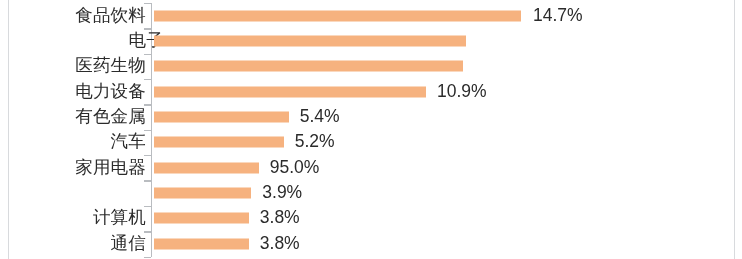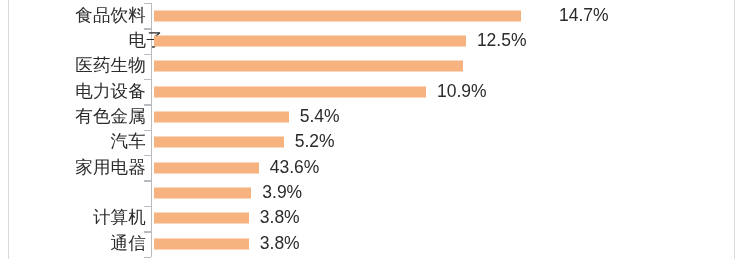--- a/index.html
+++ b/index.html
@@ -124,28 +124,27 @@
         <div class="axis-tick" style="top: 205.8px; background: rgb(185, 188, 192);"></div>
         <div class="axis-tick" style="top: 231.15px; background: rgb(185, 188, 192);"></div>
         <div class="axis-tick" style="top: 256.5px; background: rgb(185, 188, 192);"></div>
       </div>
     <div id="bars-container">
         <div class="bar-row" style="top: 3px;">
           <div class="category-label">食品饮料</div>
           <div class="bar-track">
             <div class="bar" style="width: 366.765px; background: rgb(246, 178, 127);"></div>
           </div>
-          <div class="value-label" style="left: 559px;">14.7%</div>
+          <div class="value-label" style="left: 533px;">14.7%</div>
         </div>
         <div class="bar-row" style="top: 28.35px; padding-left: 18px;">
           <div class="category-label">电子</div>
           <div class="bar-track">
             <div class="bar" style="width: 311.875px; background: rgb(246, 178, 127);"></div>
           </div>
-          <div class="value-label" style="left: 476.875px;">12.5%</div>
         </div>
         <div class="bar-row" style="top: 53.7px;">
           <div class="category-label">医药生物</div>
           <div class="bar-track">
             <div class="bar" style="width: 309.38px; background: rgb(246, 178, 127);"></div>
           </div>
         </div>
         <div class="bar-row" style="top: 79.05px;">
           <div class="category-label">电力设备</div>
           <div class="bar-track">
@@ -165,21 +164,21 @@
           <div class="bar-track">
             <div class="bar" style="width: 129.74px; background: rgb(246, 178, 127);"></div>
           </div>
           <div class="value-label" style="left: 294.74px;">5.2%</div>
         </div>
         <div class="bar-row" style="top: 155.1px; text-align: center;">
           <div class="category-label">家用电器</div>
           <div class="bar-track">
             <div class="bar" style="width: 104.79px; background: rgb(246, 178, 127);"></div>
           </div>
-          <div class="value-label" style="left: 269.79px;">43.6%</div>
+          <div class="value-label" style="left: 269.79px;">95.0%</div>
         </div>
         <div class="bar-row" style="top: 180.45px;">
           <div class="bar-track">
             <div class="bar" style="width: 97.305px; background: rgb(246, 178, 127);"></div>
           </div>
           <div class="value-label" style="left: 262.305px;">3.9%</div>
         </div>
         <div class="bar-row" style="top: 205.8px;">
           <div class="category-label">计算机</div>
           <div class="bar-track">

